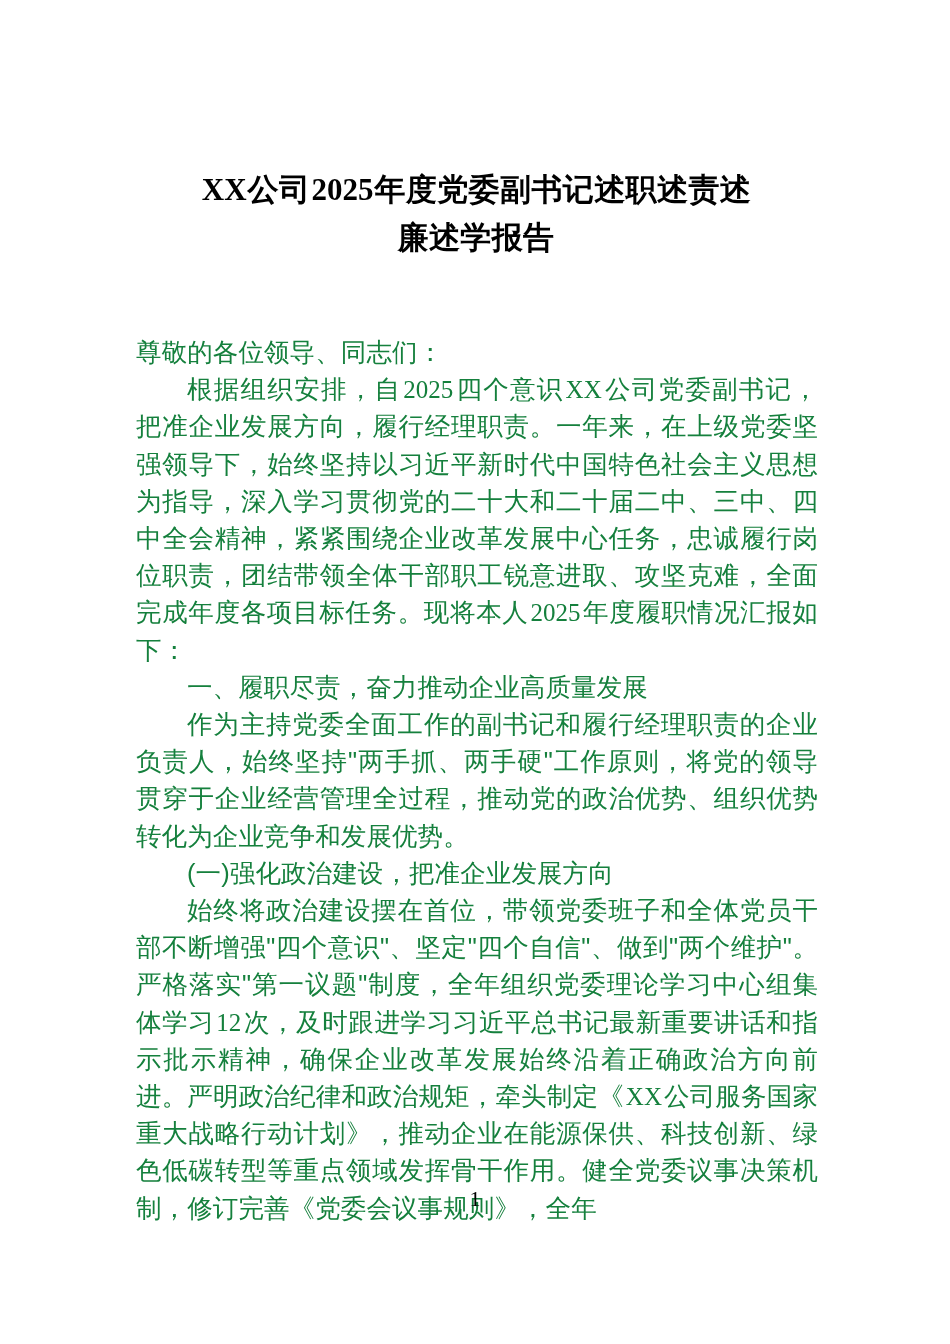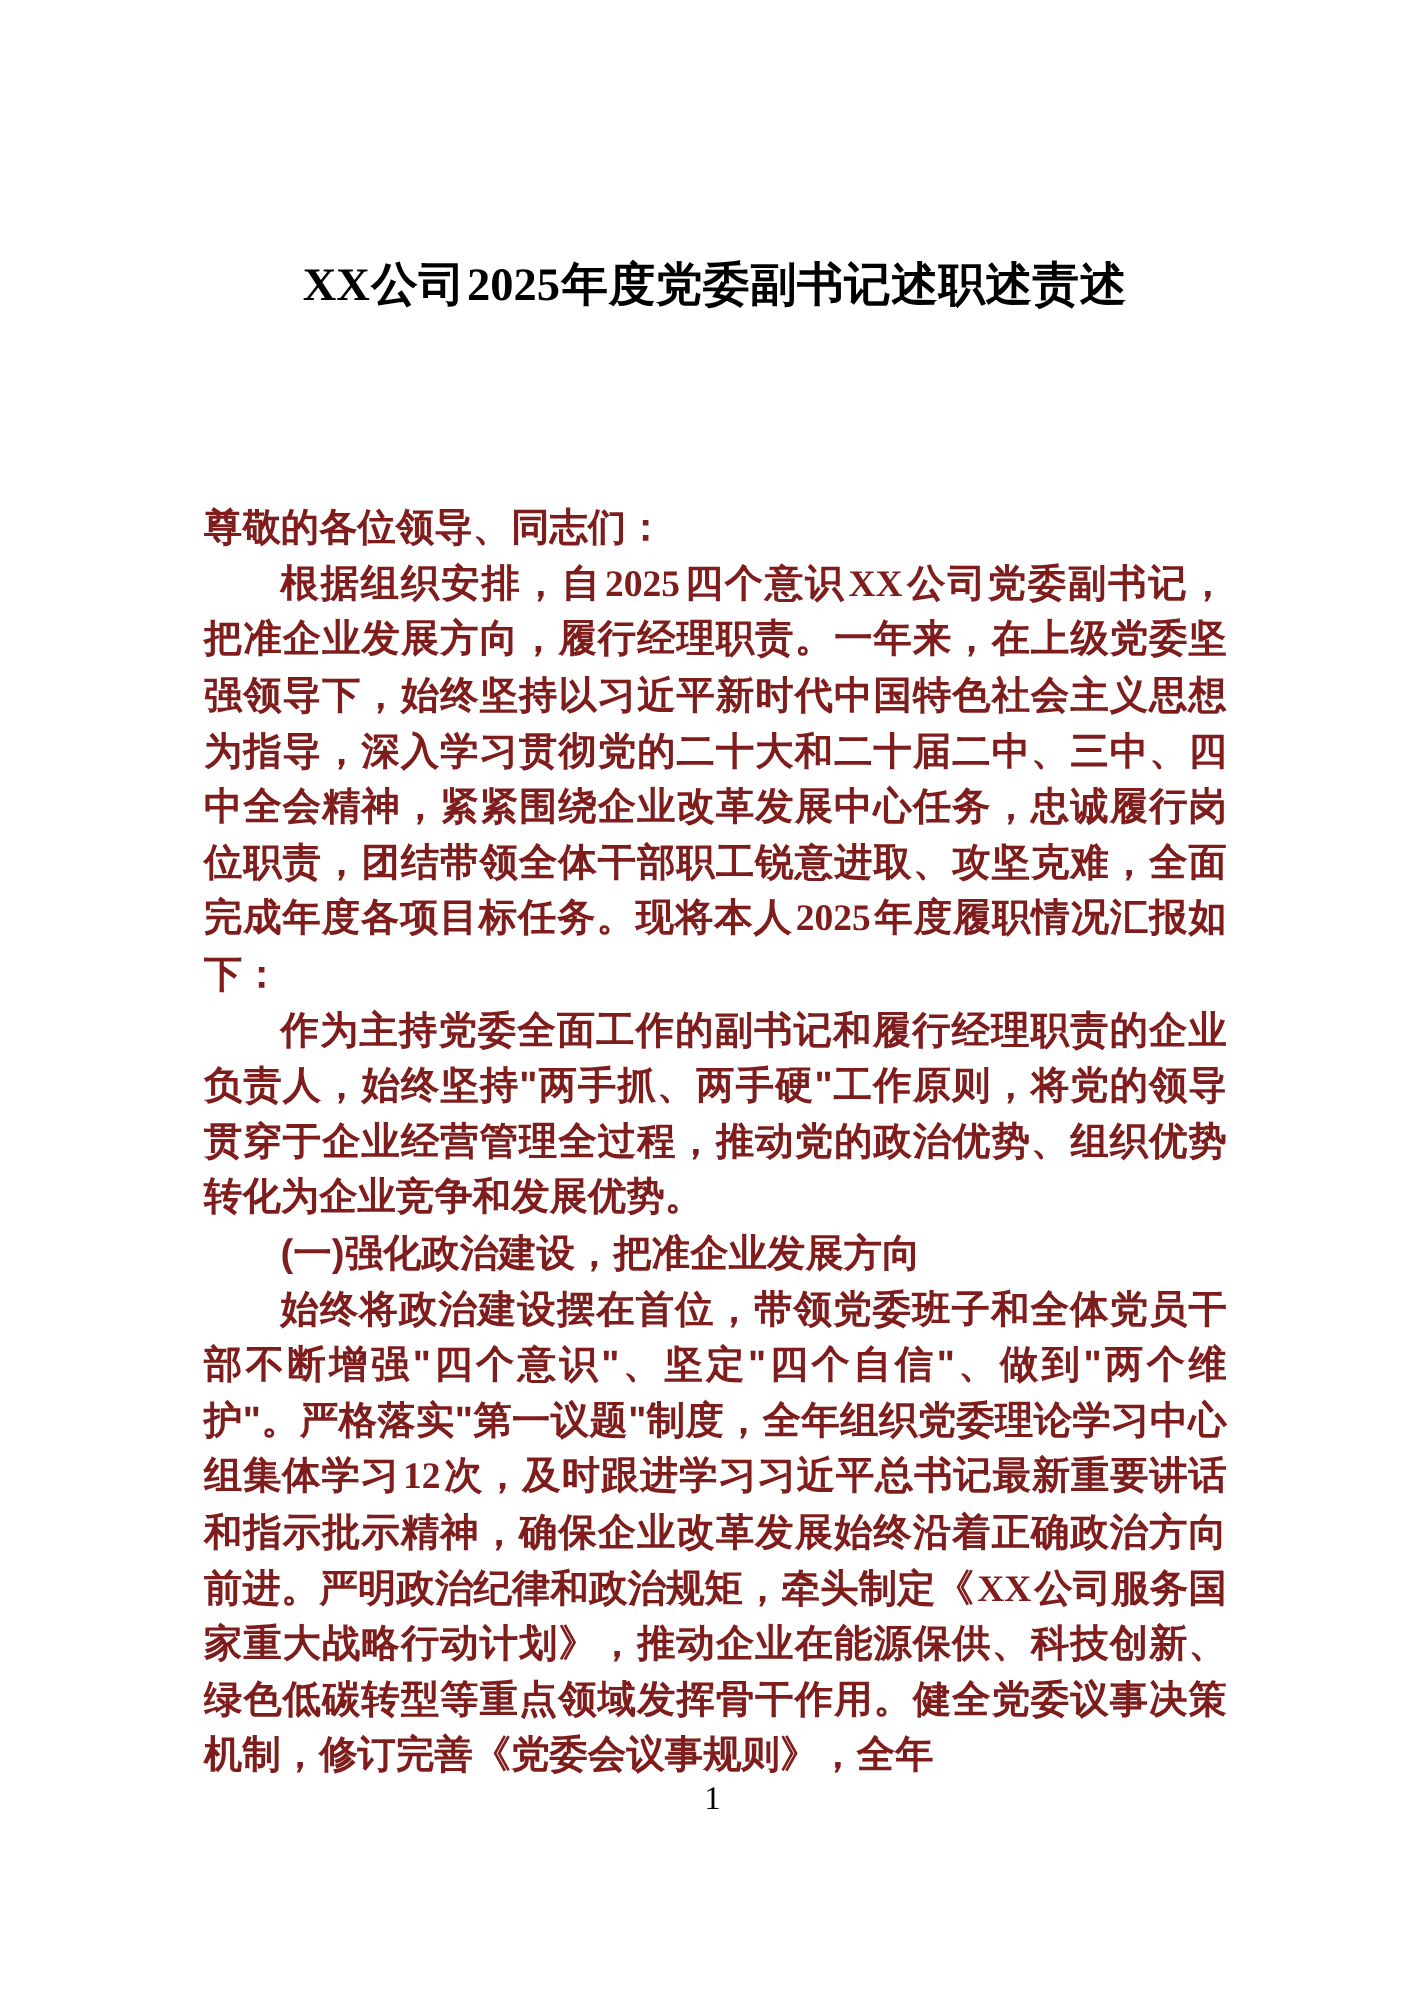--- a/index.html
+++ b/index.html
@@ -49,27 +49,26 @@
   .body-block {
     position: absolute;
     left: 136px;
     top: 334px;
     width: 682px;
   }
   .para {
     font-family: "Liberation Sans", "DejaVu Sans", sans-serif;
     font-size: 25.5px;
     line-height: 37.2px;
-    color: #7f1d1d;
+    color: #15803d;
     text-align: justify;
     text-justify: inter-ideograph;
     word-break: break-all;
     margin: 0;
     letter-spacing: 0.1px;
-    font-weight: bold;
   }
   .para.indent { text-indent: 2em; }
   .para .latin {
     font-family: "Liberation Serif", "DejaVu Serif", serif;
     font-size: 25px;
     padding: 0 2px;
     letter-spacing: 0;
   }
 
   
@@ -84,25 +83,27 @@
     color: #000000;
   }
 </style>
 </head>
 <body>
 
 <div class="page">
 
   <div class="doc-title" id="doc-title">
       <div><span class="latin">XX</span><span>公司</span><span class="latin">2025</span><span>年度党委副书记述职述责述</span></div>
+      <div><span>廉述学报告</span></div>
     </div>
 
   <div class="body-block" id="doc-body">
       <div class="para"><span>尊敬的各位领导、同志们：</span></div>
       <div class="para indent"><span>根据组织安排，自</span><span class="latin">2025</span><span>四个意识</span><span class="latin">XX</span><span>公司党委副书记，把准企业发展方向，履行经理职责。一年来，在上级党委坚强领导下，始终坚持以习近平新时代中国特色社会主义思想为指导，深入学习贯彻党的二十大和二十届二中、三中、四中全会精神，紧紧围绕企业改革发展中心任务，忠诚履行岗位职责，团结带领全体干部职工锐意进取、攻坚克难，全面完成年度各项目标任务。现将本人</span><span class="latin">2025</span><span>年度履职情况汇报如下：</span></div>
+      <div class="para indent"><span>一、履职尽责，奋力推动企业高质量发展</span></div>
       <div class="para indent"><span>作为主持党委全面工作的副书记和履行经理职责的企业负责人，始终坚持"两手抓、两手硬"工作原则，将党的领导贯穿于企业经营管理全过程，推动党的政治优势、组织优势转化为企业竞争和发展优势。</span></div>
       <div class="para indent"><span>(一)强化政治建设，把准企业发展方向</span></div>
       <div class="para indent"><span>始终将政治建设摆在首位，带领党委班子和全体党员干部不断增强"四个意识"、坚定"四个自信"、做到"两个维护"。严格落实"第一议题"制度，全年组织党委理论学习中心组集体学习</span><span class="latin">12</span><span>次，及时跟进学习习近平总书记最新重要讲话和指示批示精神，确保企业改革发展始终沿着正确政治方向前进。严明政治纪律和政治规矩，牵头制定《</span><span class="latin">XX</span><span>公司服务国家重大战略行动计划》，推动企业在能源保供、科技创新、绿色低碳转型等重点领域发挥骨干作用。健全党委议事决策机制，修订完善《党委会议事规则》，全年</span></div>
     </div>
 
   <div class="page-number">1</div>
 
 </div>
 
 </body></html>

